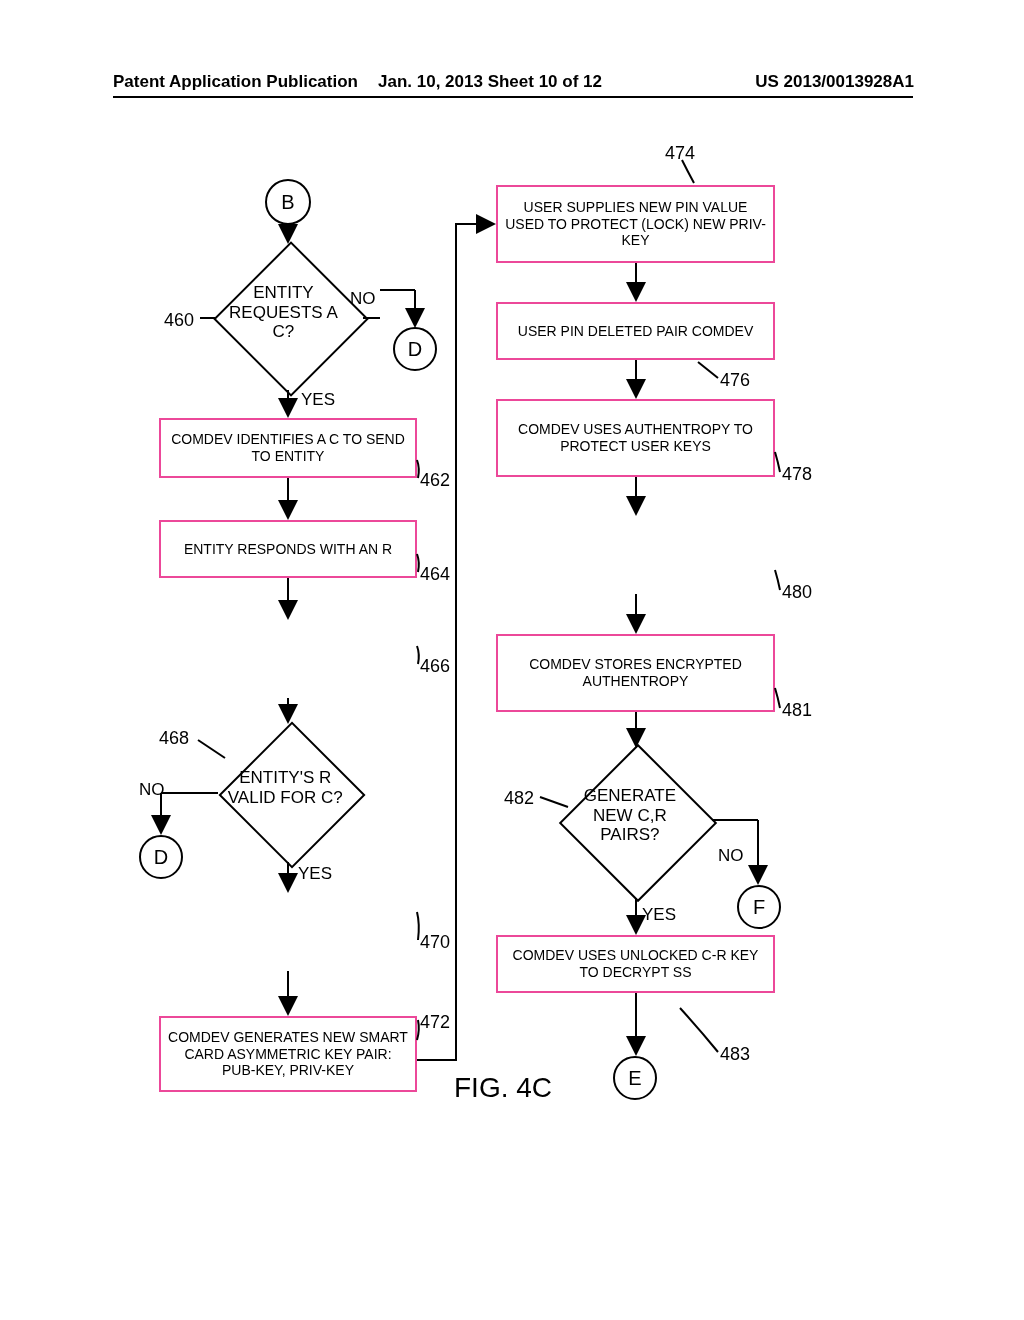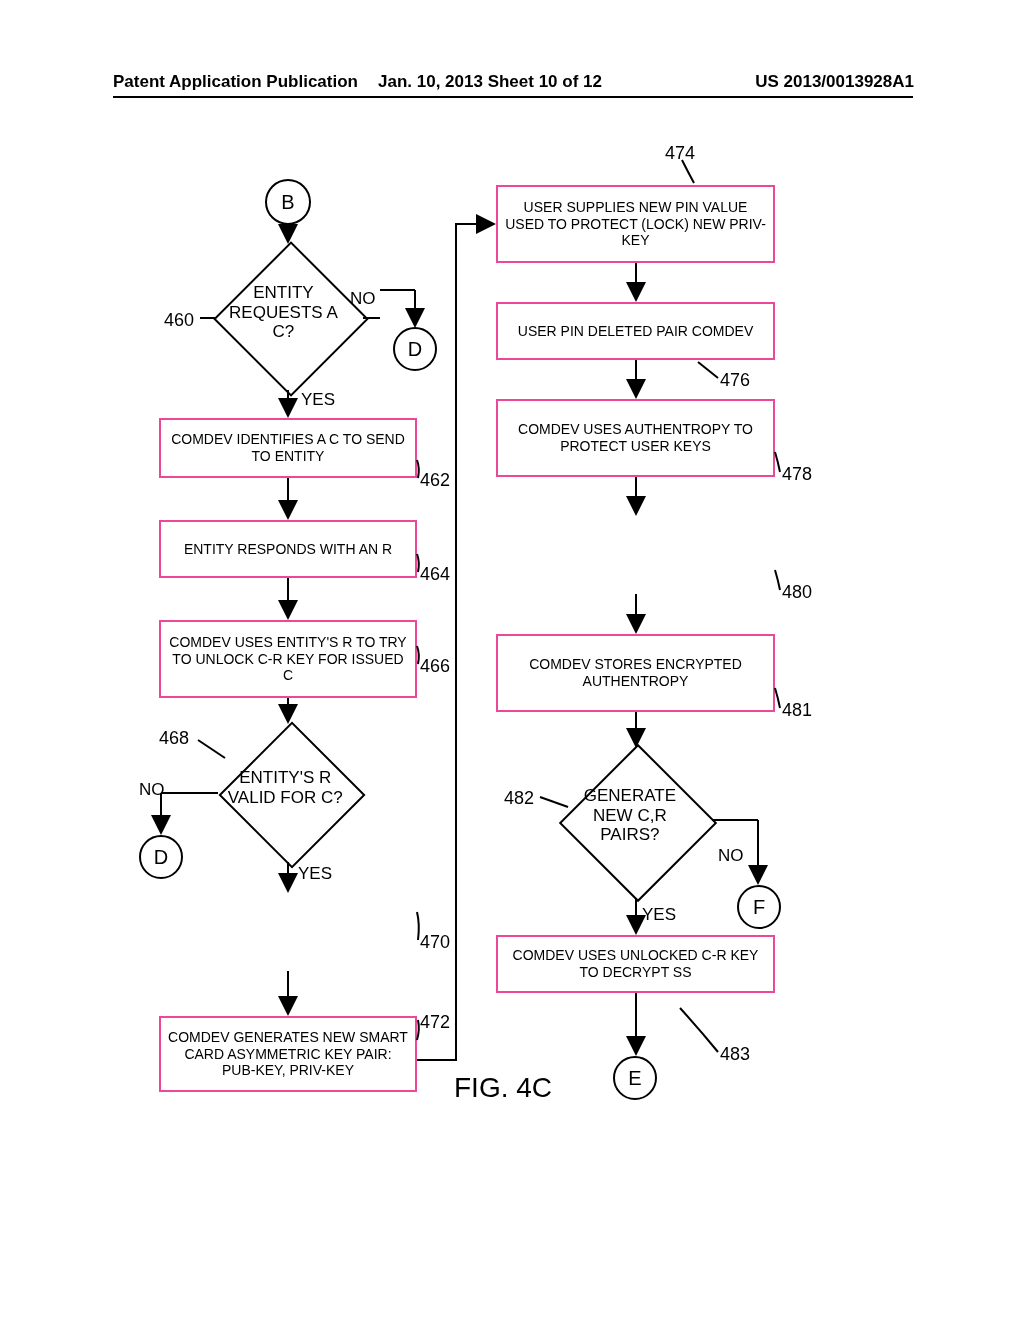--- a/index.html
+++ b/index.html
@@ -116,21 +116,20 @@
   <div class="reflabel small" style="left:301px; top:390px;">YES</div>
 
   <div class="abs circle" style="left:393px; top:327px; width:44px; height:44px;">D</div>
 
   <div class="abs box" style="left:159px; top:418px; width:258px; height:60px;">COMDEV IDENTIFIES A C TO SEND TO ENTITY</div>
   <div class="reflabel" style="left:420px; top:470px;">462</div>
 
   <div class="abs box" style="left:159px; top:520px; width:258px; height:58px;">ENTITY RESPONDS WITH AN R</div>
   <div class="reflabel" style="left:420px; top:564px;">464</div>
 
-  <div class="abs box" style="left:159px; top:620px; width:258px; height:78px;">COMDEV USES ENTITY'S R TO TRY TO UNLOCK C-R KEY FOR ISSUED C</div>
   <div class="reflabel" style="left:420px; top:656px;">466</div>
 
   <div class="abs diamond" style="left:240px; top:743px; width:100px; height:100px; display:flex; align-items:center; justify-content:center;">
     <div class="diamond-label">ENTITY'S R VALID FOR C?</div>
   </div>
   <div class="reflabel" style="left:159px; top:728px;">468</div>
   <div class="reflabel small" style="left:139px; top:780px;">NO</div>
   <div class="reflabel small" style="left:298px; top:864px;">YES</div>
 
   <div class="abs circle" style="left:139px; top:835px; width:44px; height:44px;">D</div>

